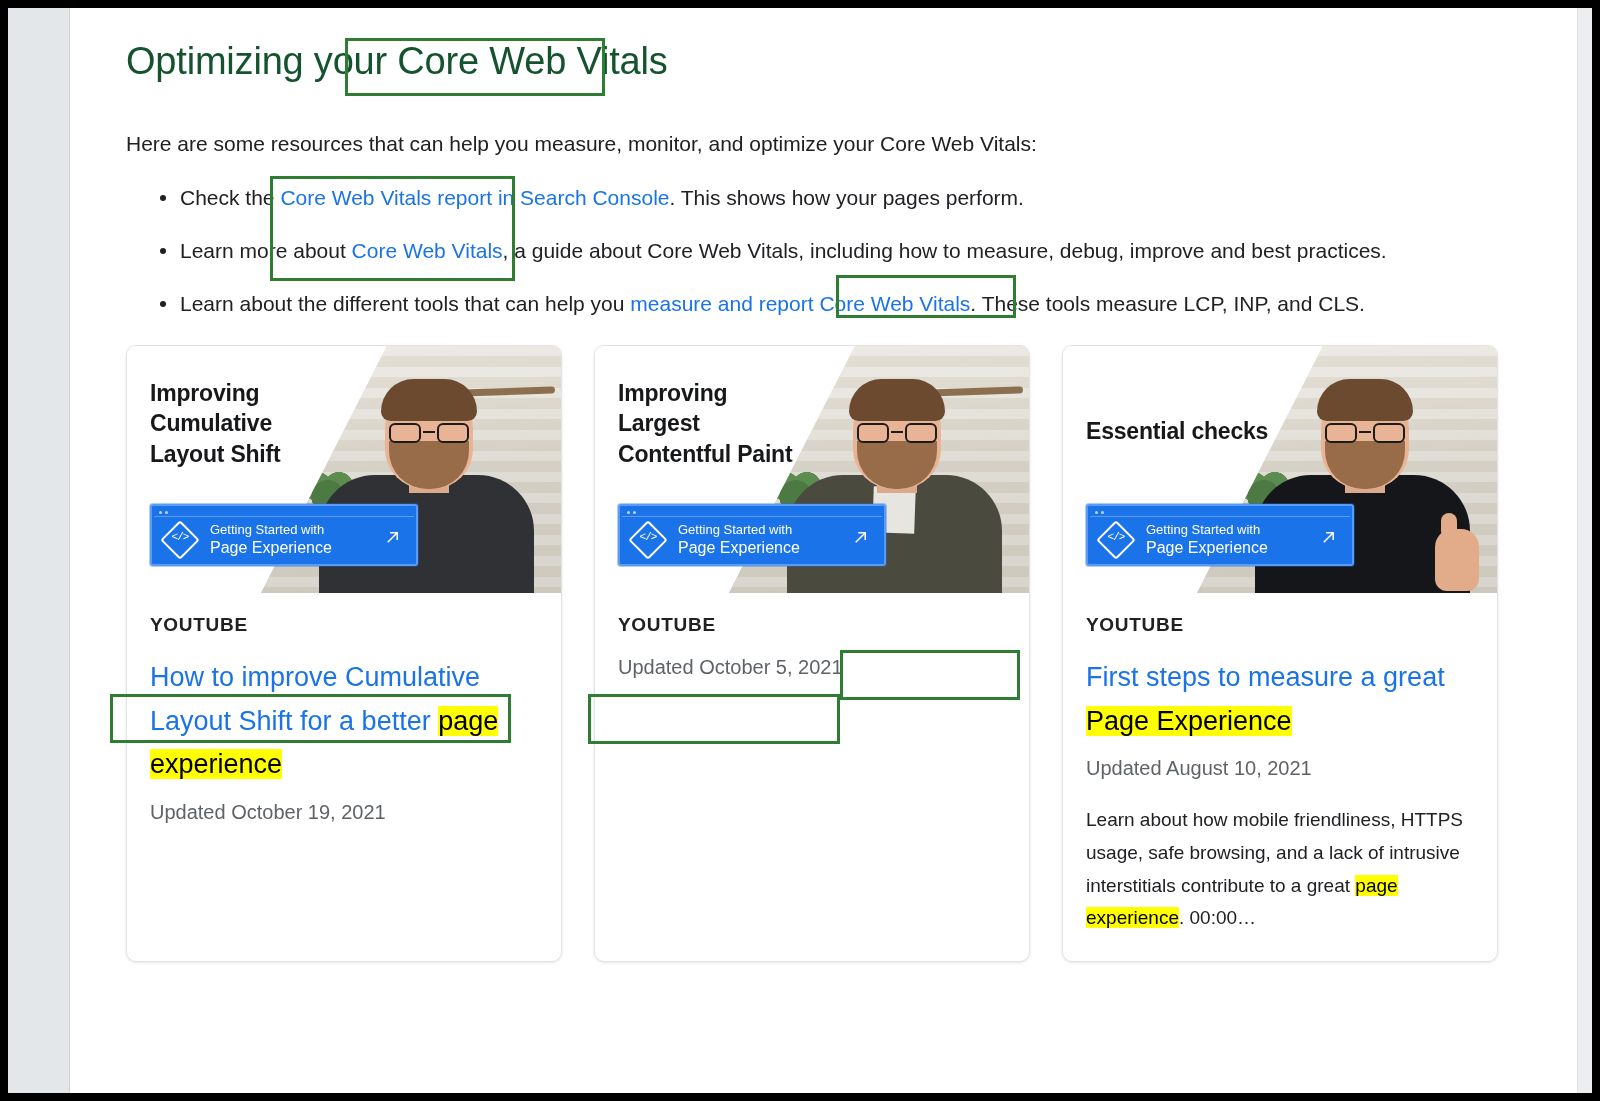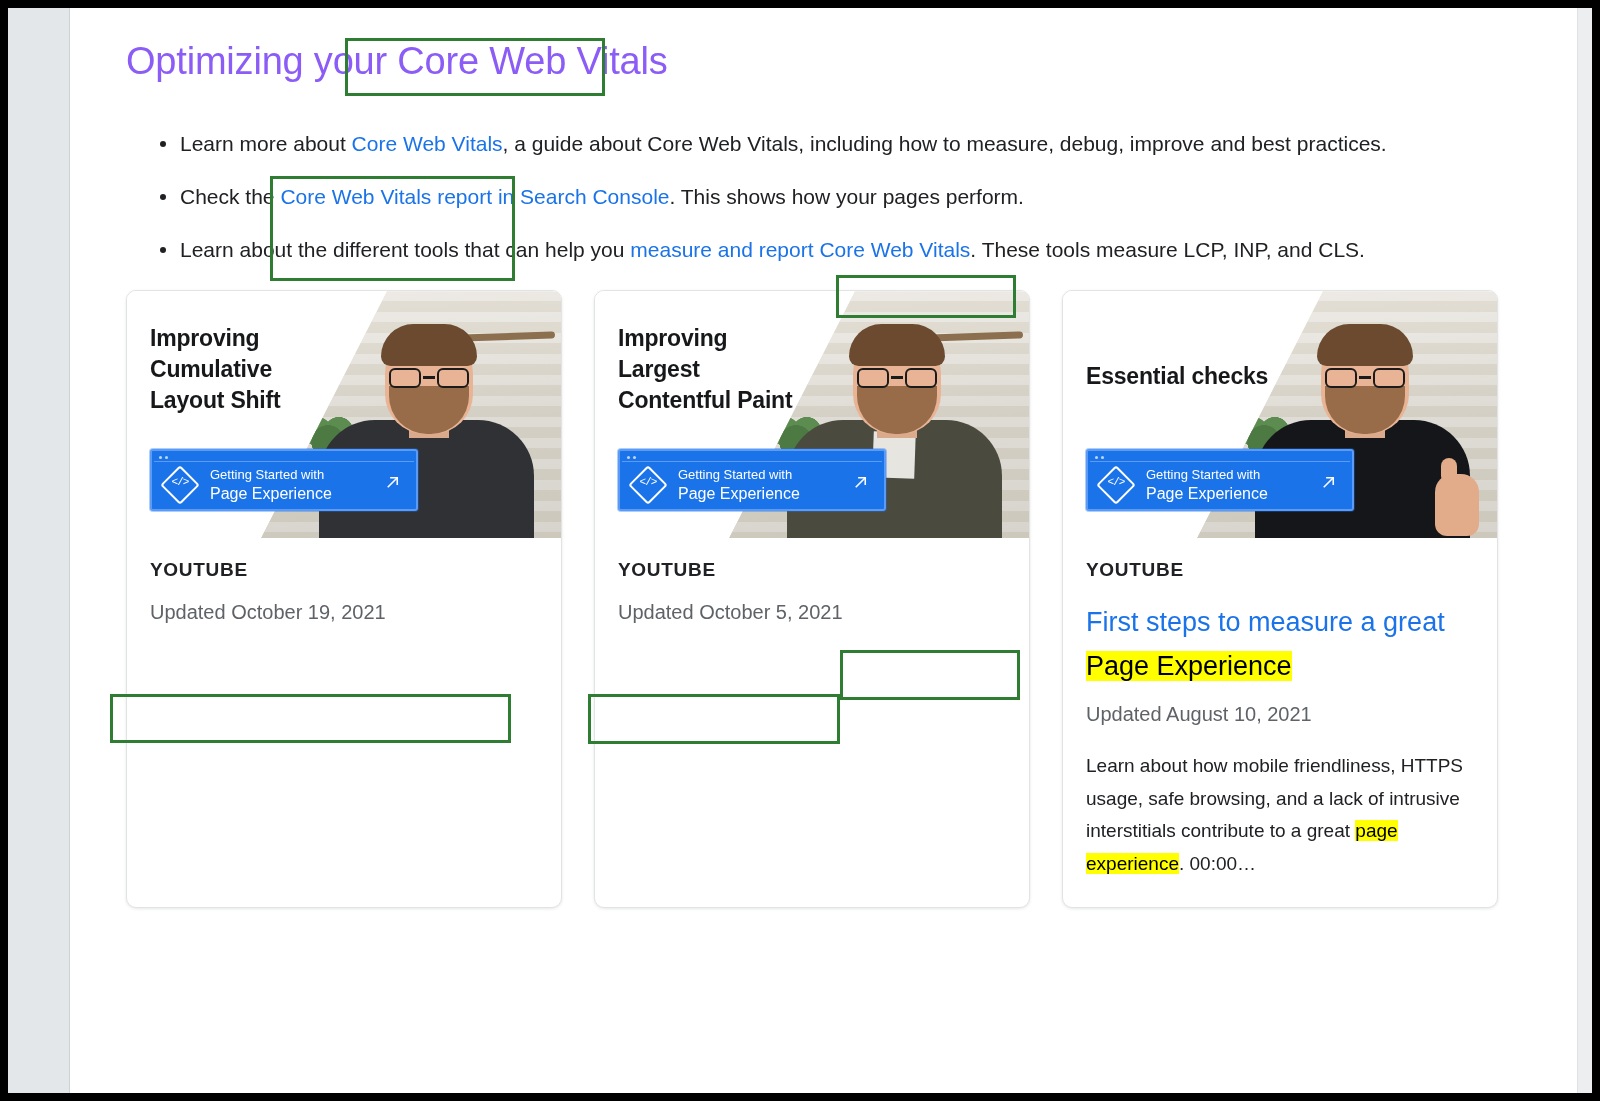--- a/index.html
+++ b/index.html
@@ -35,21 +35,21 @@
     left: 63px; top: 0;
     right: 16px; height: 1085px;
     background: #fff;
     padding: 32px 40px 0 55px;
   }
 
   
   .page-title {
     font-size: 38px;
     font-weight: 400;
-    color: #8b5cf6;
+    color: #14532d;
     margin: 0 0 46px 0;
     letter-spacing: -0.2px;
     white-space: nowrap;
   }
 
   .intro {
     font-size: 21px;
     color: #202124;
     margin: 0 0 24px 0;
     line-height: 1.45;
@@ -284,24 +284,25 @@
 
 <div id="viewport">
 
   <div id="left-rail"></div>
   <div id="right-rail"></div>
 
   <div id="content">
 
     <h1 class="page-title"><span>Optimizing your </span><span>Core Web Vitals</span></h1>
 
+    <p class="intro">Here are some resources that can help you measure, monitor, and optimize your Core Web Vitals:</p>
 
     <ul class="resources">
+      <li><span>Check the </span><a class="link" href="#">Core Web Vitals report in Search Console</a><span>. This shows how your pages perform.</span></li>
       <li><span>Learn more about </span><a class="link" href="#">Core Web Vitals</a><span>, a guide about Core Web Vitals, including how to measure, debug, improve and best practices.</span></li>
-      <li><span>Check the </span><a class="link" href="#">Core Web Vitals report in Search Console</a><span>. This shows how your pages perform.</span></li>
       <li><span>Learn about the different tools that can help you </span><a class="link" href="#">measure and report Core Web Vitals</a><span>. These tools measure LCP, INP, and CLS.</span></li>
     </ul>
 
     <div class="cards">
 
       <div class="card">
         <div class="thumb">
           <div class="photo">
             <div class="wall"></div>
             <div class="rod"></div>
@@ -335,20 +336,21 @@
               <span class="t2">Page Experience</span>
             </div>
             <svg class="arrow" viewBox="0 0 24 24" fill="none" stroke="#ffffff" stroke-width="2">
                 <path d="M6 18 L18 6"></path>
                 <path d="M9 6 H18 V15"></path>
               </svg>
           </div>
         </div>
         <div class="card-body">
           <div class="src">YOUTUBE</div>
+          <div class="card-title"><span>How to improve </span><span>Cumulative Layout Shift</span><span> for a better </span><span class="hl">page experience</span></div>
           <div class="updated">Updated October 19, 2021</div>
         </div>
       </div>
 
       <div class="card">
         <div class="thumb">
           <div class="photo">
             <div class="wall"></div>
             <div class="rod"></div>
             <div class="plant"></div>

